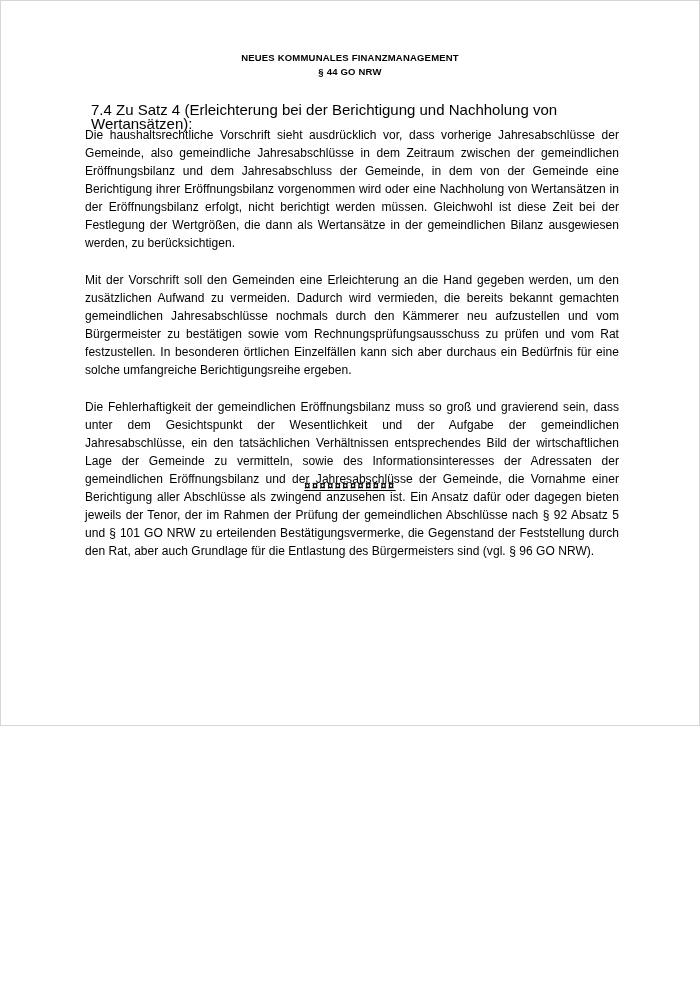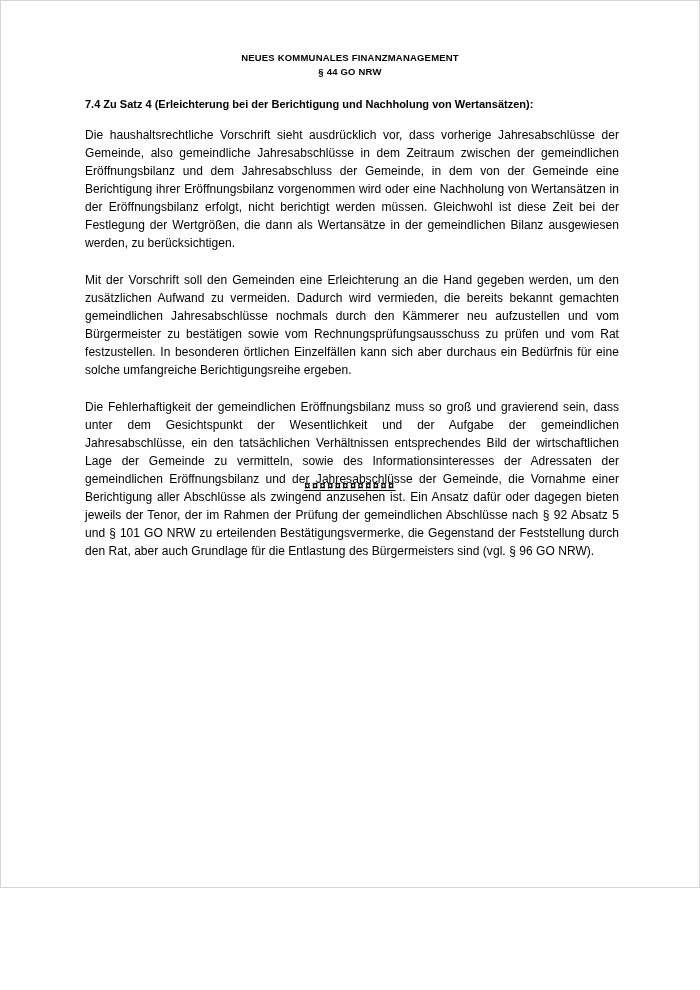--- a/index.html
+++ b/index.html
@@ -3,21 +3,21 @@
 <meta charset="utf-8">
 <style>
   html, body {
     margin: 0;
     padding: 0;
     background: #ffffff;
   }
   .page {
     position: relative;
     width: 700px;
-    height: 888px;
+    height: 726px;
     box-sizing: border-box;
     background: #ffffff;
     border: 1px solid #d6d6d6;
     color: #000000;
     font-family: "Liberation Sans", sans-serif;
     overflow: hidden;
   }
   .doc-header {
     position: absolute;
     top: 50px;
@@ -27,23 +27,23 @@
     font-weight: bold;
     font-size: 9.5px;
     line-height: 14px;
     letter-spacing: 0.2px;
   }
   .section-heading {
     position: absolute;
     top: 96px;
     left: 84px;
     right: 82px;
-    margin: 0;
-    font-weight: bold;
-    font-size: 11px;
+    margin: 6px;
+    font-weight: normal;
+    font-size: 15px;
     line-height: 14px;
   }
   .body-text {
     position: absolute;
     top: 125px;
     left: 84px;
     width: 534px;
   }
   .body-text p {
     margin: 0 0 19px 0;

